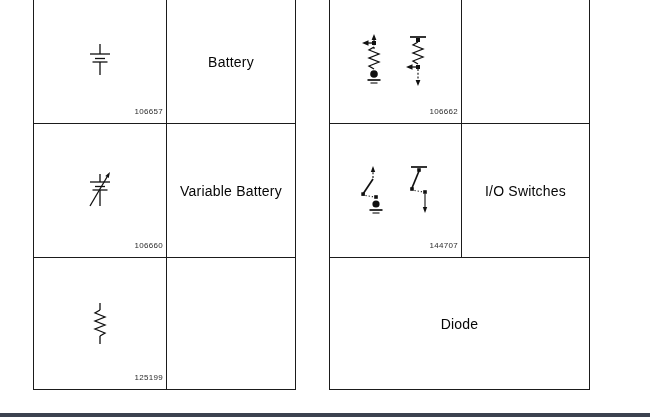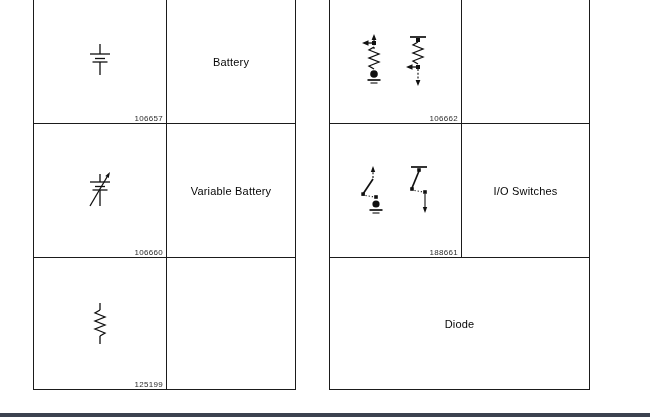--- a/index.html
+++ b/index.html
@@ -19,23 +19,23 @@
   .row-1 { height:124px; }
   .row-2 { height:134px; }
   .row-3 { flex:1; border-bottom:none; }
   .symbol-cell {
     position:relative; box-sizing:border-box; border-right:1px solid #1b1b1b;
     display:flex; align-items:center; justify-content:center;
   }
   .table-left  .symbol-cell { width:133px; }
   .table-right .symbol-cell { width:132px; }
   .label-cell { flex:1; display:flex; align-items:center; justify-content:center; }
-  .label { font-size:11px; color:#060606; letter-spacing:0.2px; }
+  .label { font-size:14px; color:#060606; letter-spacing:0.2px; }
   .cell-id {
-    position:absolute; right:3px; bottom:0;
+    position:absolute; right:3px; bottom:7px;
     font-size:8px; color:#2b2b2b; letter-spacing:0.3px;
   }
   .symbol-pair { display:flex; align-items:flex-start; gap:18px; }
   svg { display:block; }
   .st  { stroke:#101010; fill:none; stroke-width:1.3; stroke-linecap:butt; }
   .stb { stroke:#101010; fill:none; stroke-width:1.7; }
   .stt { stroke:#101010; fill:none; stroke-width:1.1; }
   .fil { fill:#101010; stroke:none; }
   .dsh { stroke-dasharray:2,1.8; }
   .dot { stroke-dasharray:1.2,2; }
@@ -146,21 +146,21 @@
             <line class="stb" x1="6" y1="3" x2="22" y2="3"></line>
             <rect class="fil" x="12.2" y="4.2" width="3.6" height="3.6"></rect>
             <line class="stb" x1="14" y1="7" x2="7" y2="24"></line>
             <rect class="fil" x="5.2" y="23.2" width="3.6" height="3.6"></rect>
             <line class="stt dot" x1="9.5" y1="26.5" x2="18" y2="28"></line>
             <rect class="fil" x="18.2" y="26.2" width="3.6" height="3.6"></rect>
             <line class="stt" x1="20" y1="30" x2="20" y2="44"></line>
             <polygon class="fil" points="20,49 17.8,43 22.2,43"></polygon>
           </svg>
         </div>
-        <span class="cell-id">188661</span>
+        <span class="cell-id">144707</span>
       </div>
       <div class="label-cell">
         <span class="label">I/O Switches</span>
       </div>
     </div>
 
     <div class="row row-3">
       <div class="label-cell">
         <span class="label">Diode</span>
       </div>

